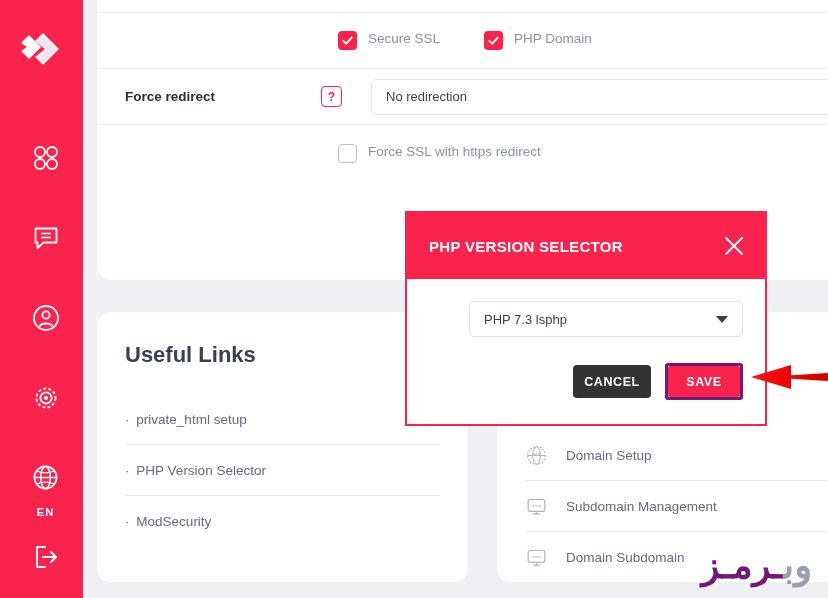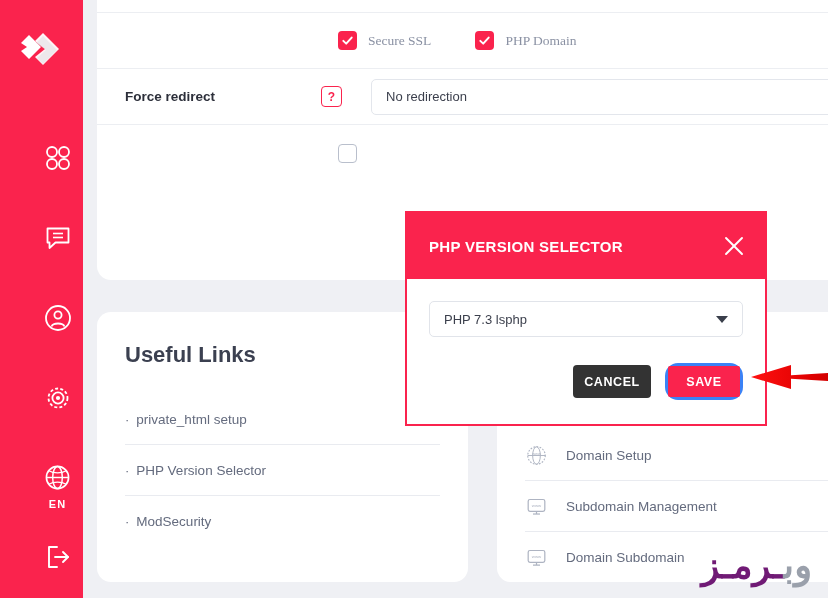--- a/index.html
+++ b/index.html
@@ -34,26 +34,27 @@
   .side-logo {
     position: absolute;
     top: 30px;
     left: 0;
     width: 83px;
     display: flex;
     justify-content: center;
   }
   .side-icon {
     position: absolute;
-    left: 16px;
+    left: 4px;
     width: 83px;
     display: flex;
     flex-direction: column;
     align-items: center;
     color: #ffffff;
+    gap: 8px;
   }
   .side-icon svg { display: block; }
   .lang-label {
     font-size: 11px;
     font-weight: bold;
     letter-spacing: 1px;
     margin-top: 7px;
     color: #fff;
   }
 
@@ -124,23 +125,21 @@
   .checks-row {
     display: flex;
     align-items: center;
     padding-left: 241px;
     min-height: 56px;
     border-bottom: 1px solid #eceef2;
     box-sizing: border-box;
   }
   .check-item {
     display: flex;
-    align-items: center;
     margin-right: 44px;
-    font-family: Liberation Serif, serif;
   }
   .cb {
     width: 19px;
     height: 19px;
     border-radius: 4px;
     flex: 0 0 19px;
     margin-right: 11px;
     display: flex;
     align-items: center;
     justify-content: center;
@@ -270,20 +269,21 @@
     width: 26px;
     height: 26px;
     color: #fff;
     display: flex;
     align-items: center;
     justify-content: center;
     cursor: pointer;
   }
   #modal-body {
     padding: 22px 22px 0 22px;
+    margin-left: 40px;
   }
   .select-box {
     height: 36px;
     border: 1px solid #e1e4ea;
     border-radius: 5px;
     display: flex;
     align-items: center;
     justify-content: space-between;
     padding: 0 14px;
     font-size: 13px;
@@ -314,22 +314,22 @@
     color: #ffffff;
     cursor: pointer;
     font-family: "Liberation Sans", sans-serif;
   }
   #btn-cancel {
     background: #333333;
     width: 78px;
     height: 33px;
   }
   #btn-save-wrap {
-    border: 3px solid #3b82f6;
-    border-radius: 13px;
+    border: 3px solid #701a75;
+    border-radius: 3px;
     display: inline-block;
     line-height: 0;
   }
   #btn-save {
     background: #fa234d;
     width: 72px;
     height: 31px;
     border-radius: 2px;
   }
 
@@ -448,20 +448,21 @@
 
       <div class="form-row">
         <span class="row-label">Force redirect</span>
         <span class="help-badge">?</span>
         <span class="text-input">No redirection</span>
       </div>
 
       <div class="checks-row" style="border-bottom:none">
         <div class="check-item">
           <span class="cb unchecked"></span>
+          <span class="check-label">Force SSL with https redirect</span>
         </div>
       </div>
     </section>
 
     <section id="useful-links-card">
       <h2 class="panel-title">Useful Links</h2>
       <ul class="link-list">
         <li class="link-item">
           <span class="bullet">·</span>
           <span>private_html setup</span>

